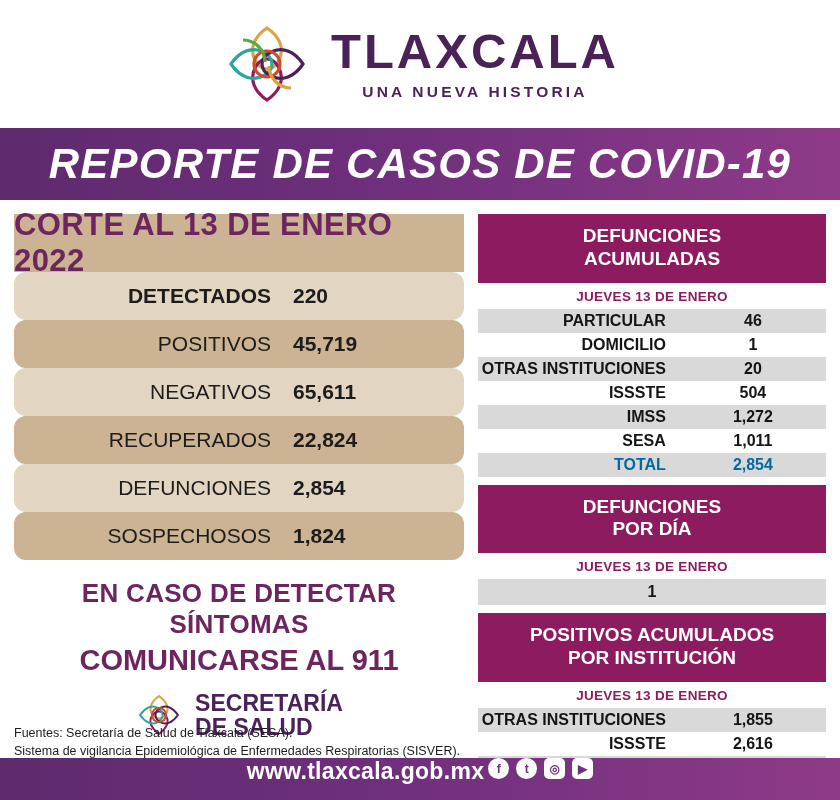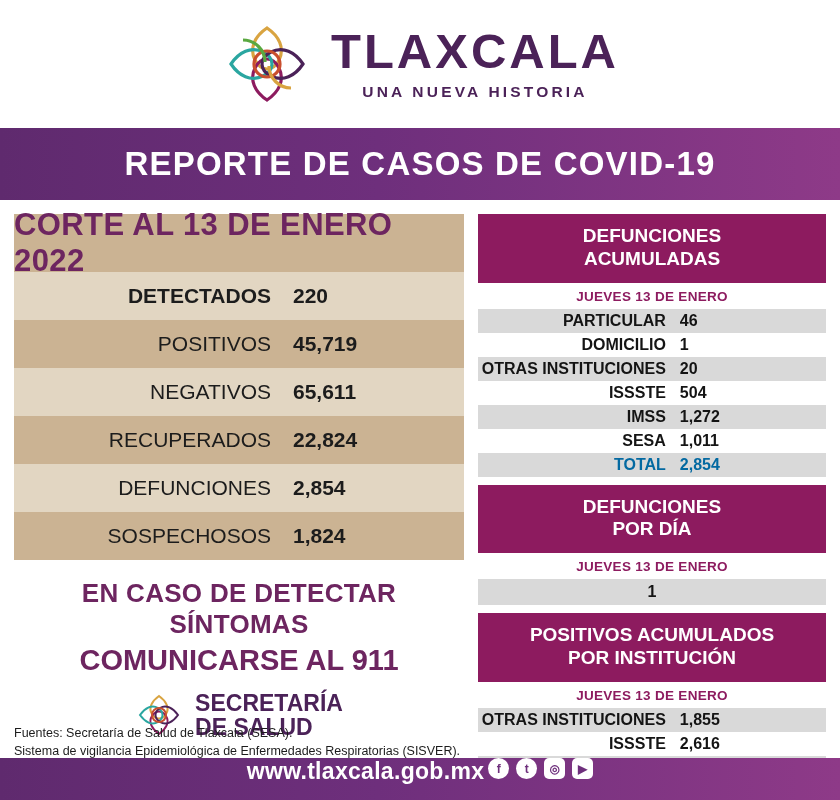--- a/index.html
+++ b/index.html
@@ -28,39 +28,39 @@
     color: #4b2258; margin-top: 7px;
   }
 
   
   .title-bar {
     height: 72px;
     background: linear-gradient(90deg,#5f2a6e 0%, #6e2f7c 45%, #8e3a88 100%);
     display: flex; align-items: center; justify-content: center;
   }
   .title-bar h1 {
-    color: #fff; font-size: 33px; font-weight: bold; letter-spacing: 1.2px;
+    color: #fff; font-size: 42px; font-weight: bold; letter-spacing: 1.2px; font-style: italic;
   }
 
   
   .body-wrap { display: flex; padding: 14px 14px 0 14px; gap: 14px; }
   .col-left { width: 450px; }
   .col-right { width: 348px; }
 
   
   .corte {
     background:#cbb393; height: 58px;
     display:flex; align-items:center; justify-content:center;
   }
   .corte span {
     color:#6d2560; font-size:31px; font-weight:bold; letter-spacing:.4px;
   }
   .lrow {
     height: 48px; display:flex; align-items:center;
-    font-size: 21px; color:#1c1c1c;
+    font-size: 21px; color:#1c1c1c;border-radius:12px;
   }
   .lrow .lbl { width: 62%; text-align:right; padding-right: 22px; }
   .lrow .val { width: 38%; text-align:left; font-weight:bold; }
   .lrow.b1 { background:#cbb393; }
   .lrow.b2 { background:#e2d6c2; }
   .lrow.bold .lbl { font-weight:bold; }
 
   .msg { text-align:center; margin-top: 18px; }
   .msg .m1 {
     color:#6d2560; font-size:26px; font-weight:bold; letter-spacing:.3px;
@@ -84,21 +84,21 @@
   .rdate {
     background:#fff; color:#8d1b5f; text-align:center;
     font-weight:bold; font-size:13.5px; padding: 6px 0 5px;
     letter-spacing:.3px;
   }
   .rrow {
     display:flex; align-items:center; height: 24px;
     font-size: 16px; color:#141414;
   }
   .rrow .rl { width:58%; text-align:right; padding-right:14px; font-weight:bold; }
-  .rrow .rv { width:42%; text-align:left; font-weight:bold; }
+  .rrow .rv { width:42%; text-align:center; font-weight:bold; }
   .rrow.g { background:#d9d9d9; }
   .rrow.w { background:#ffffff; }
   .rrow.total .rl, .rrow.total .rv { color:#0369a1; }
   .rsingle {
     background:#d9d9d9; text-align:center; font-weight:bold;
     font-size:16px; padding:4px 0; color:#141414;
   }
   .spacer8 { height:8px; }
 
   

